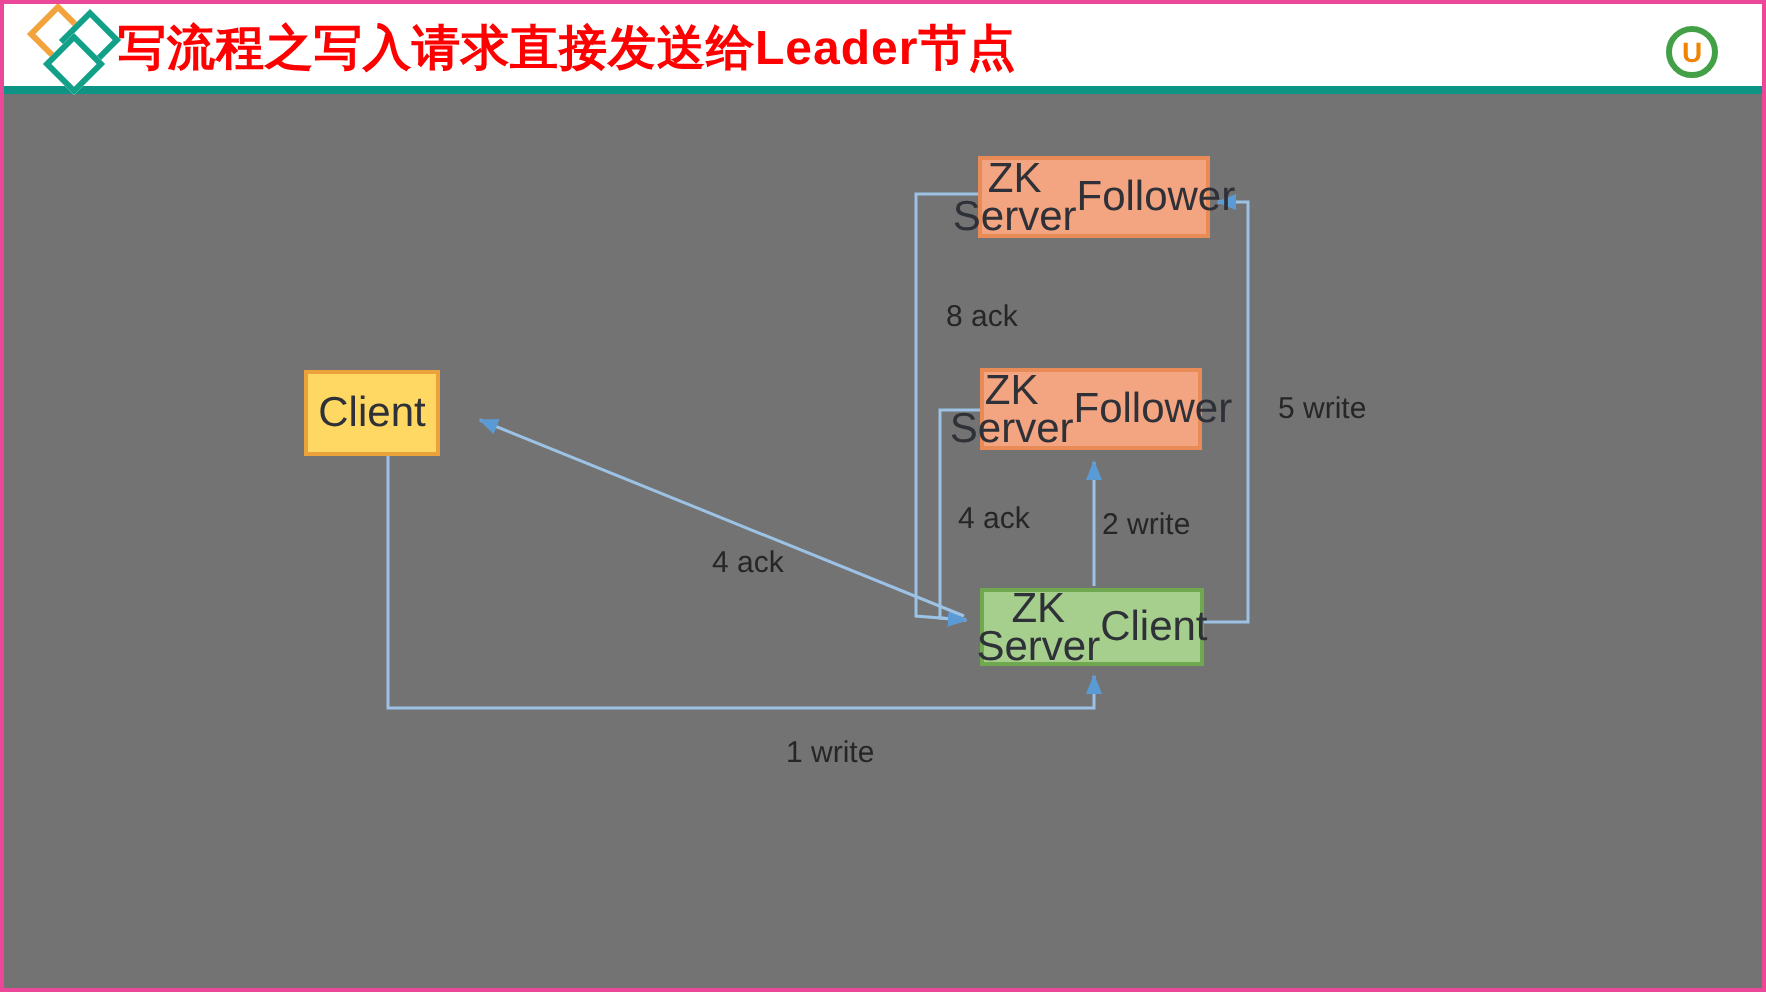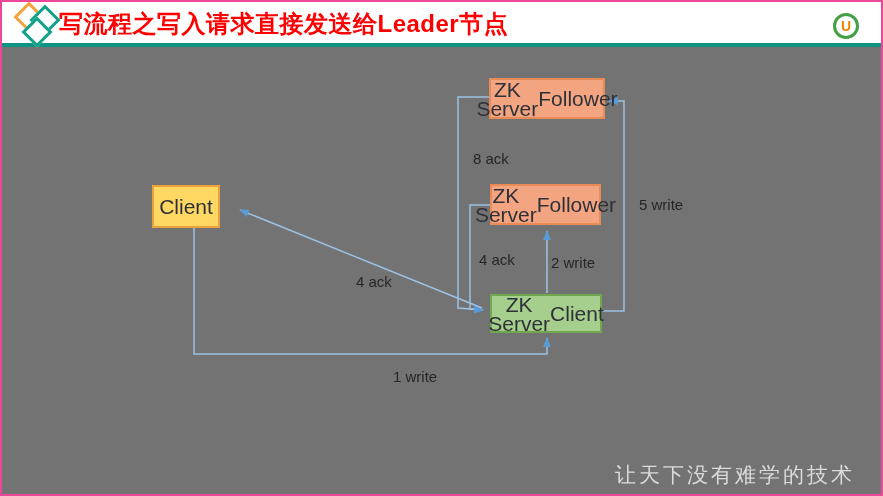--- a/index.html
+++ b/index.html
@@ -106,15 +106,14 @@
     <span>Client</span>
   </div>
 
   <div class="edge-label l-ack6">8 ack</div>
   <div class="edge-label l-ack3">4 ack</div>
   <div class="edge-label l-write2">2 write</div>
   <div class="edge-label l-write5">5 write</div>
   <div class="edge-label l-ack4">4 ack</div>
   <div class="edge-label l-write1">1 write</div>
 
-  <div class="watermark">让天下没有难学的技术</div>
 
 </div>
 
 </body></html>

